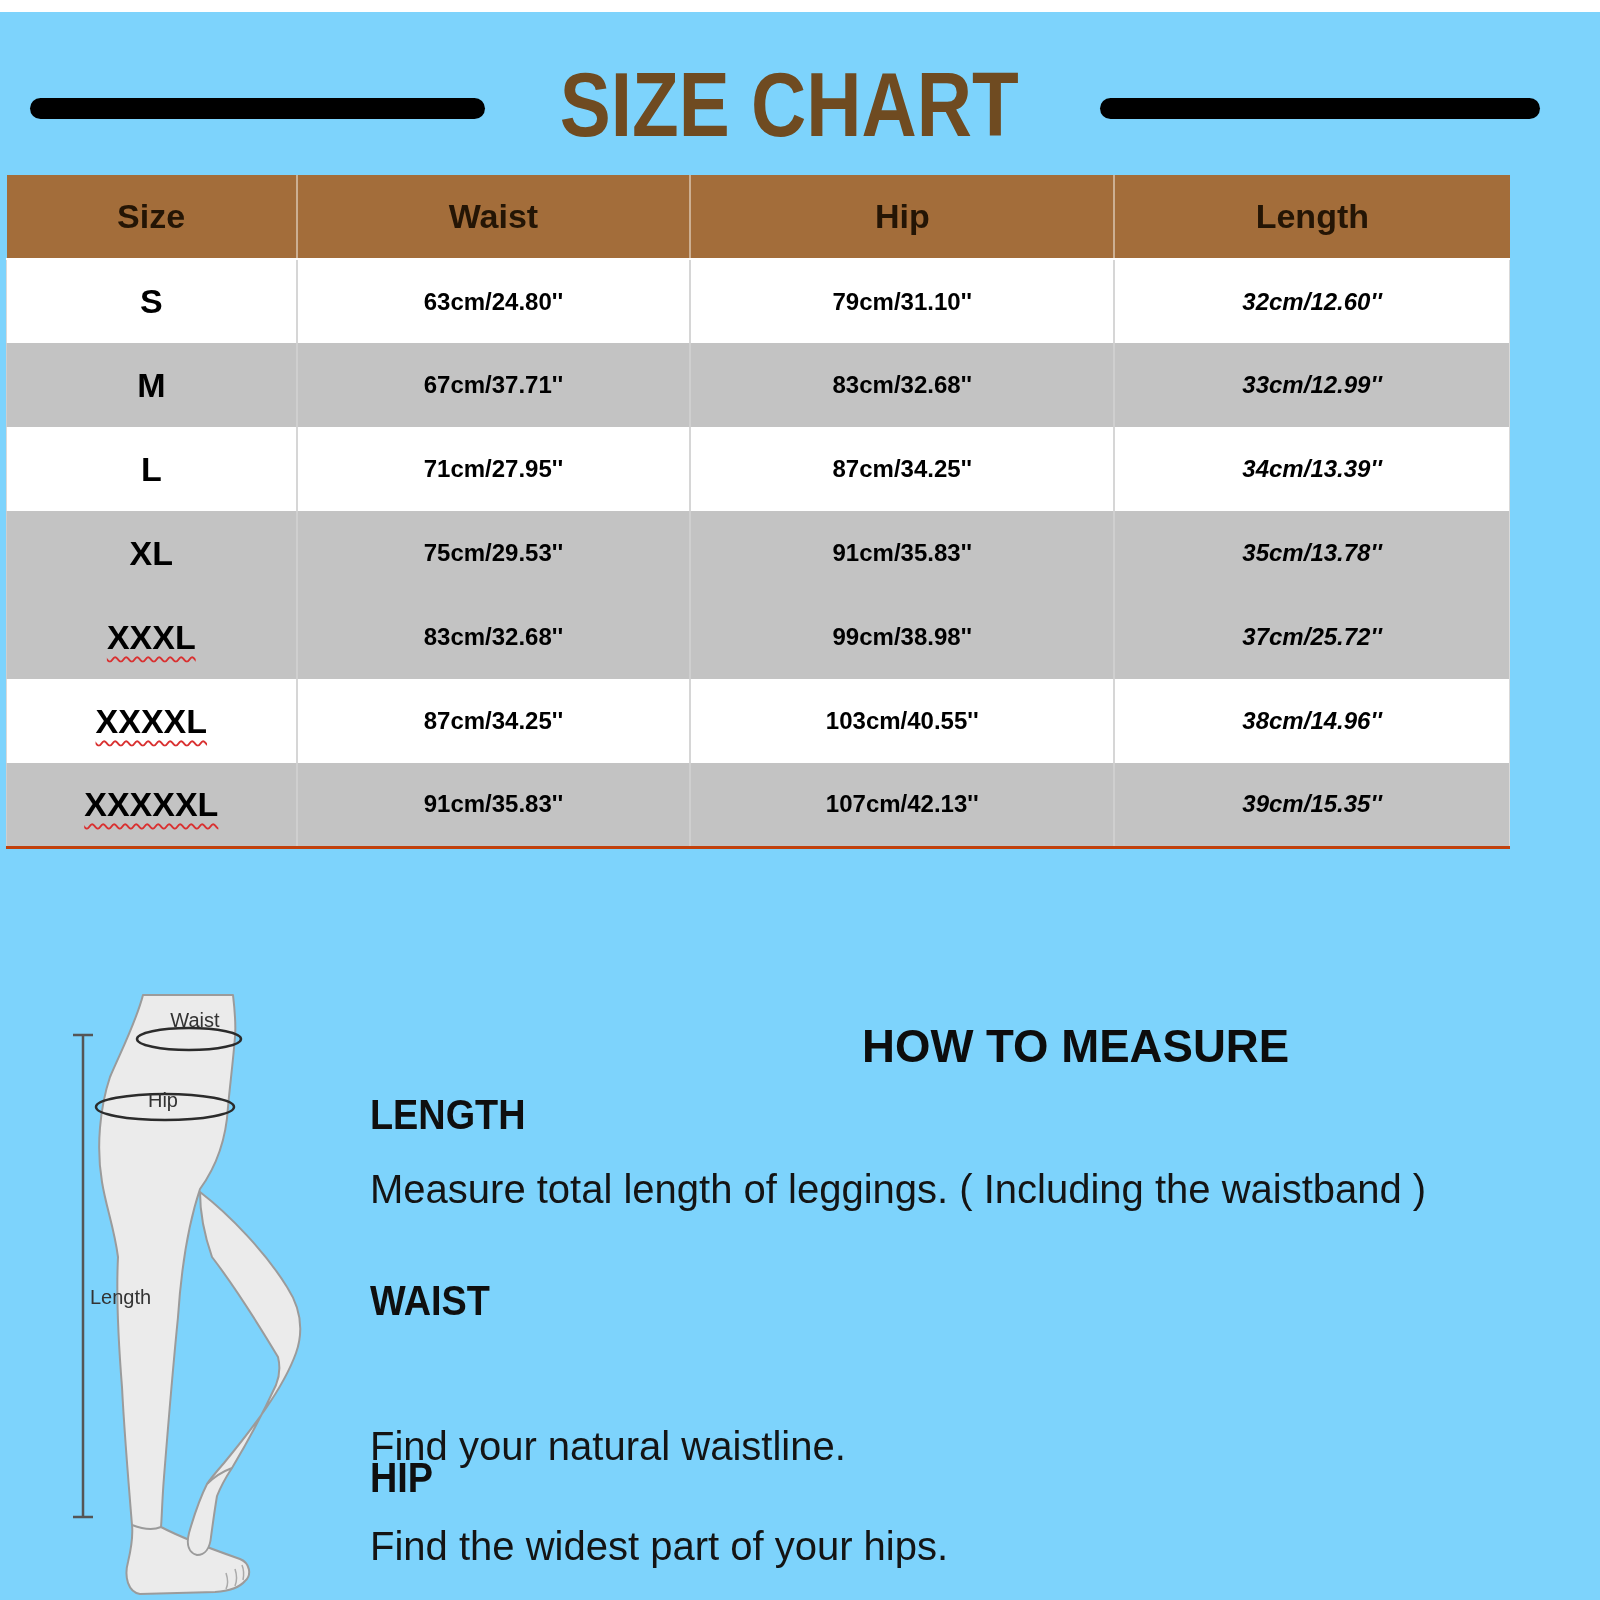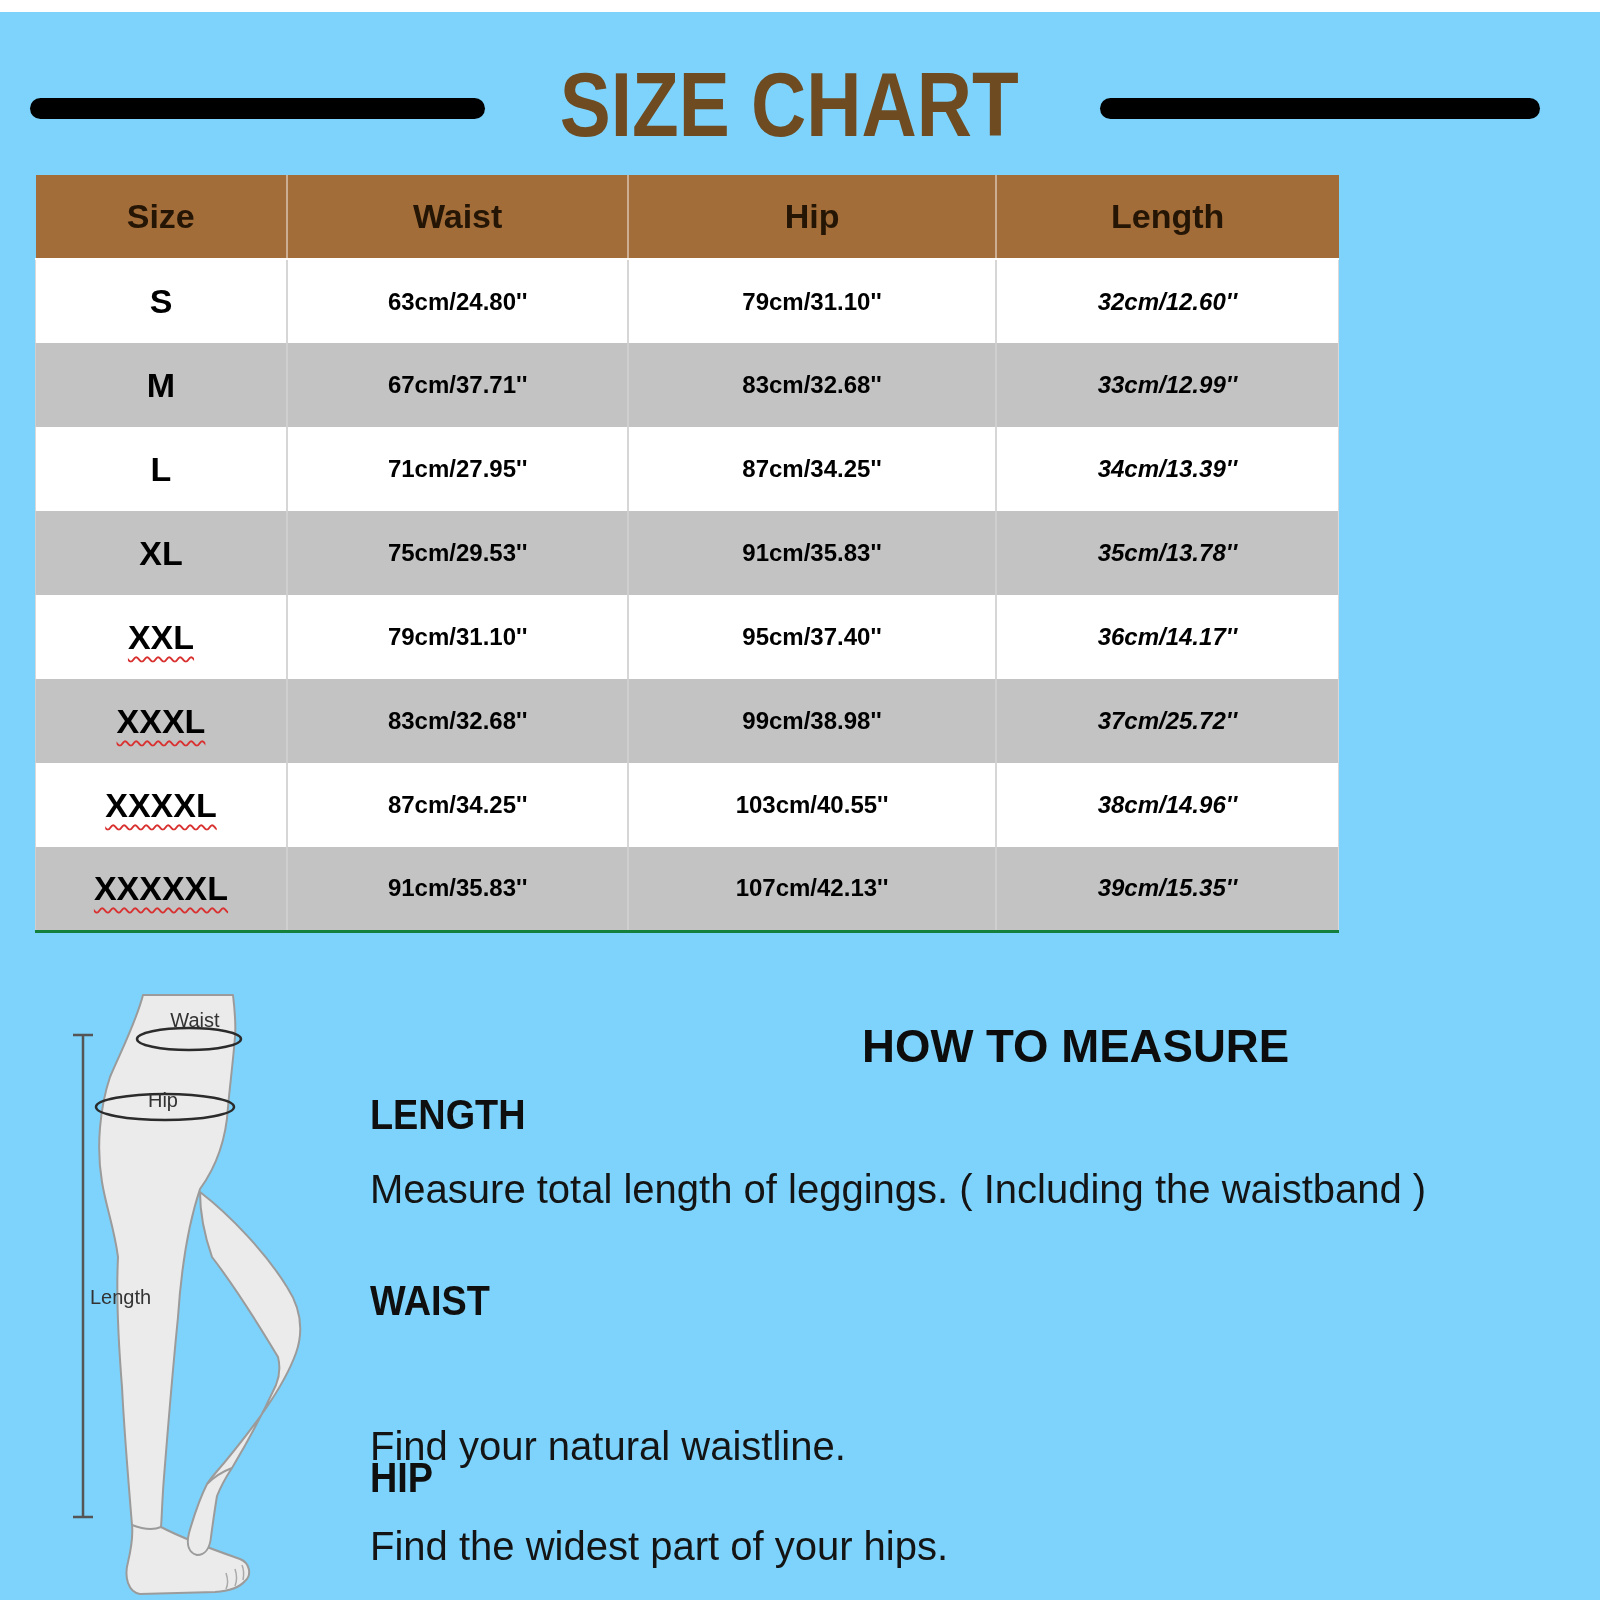--- a/index.html
+++ b/index.html
@@ -21,23 +21,23 @@
     text-align:center;font-size:90px;font-weight:bold;
     color:var(--title-brown);letter-spacing:0px;white-space:nowrap;
     transform:scaleX(.85);transform-origin:center;
   }
   .title-bar{position:absolute;top:86px;height:21px;background:var(--bar-black);border-radius:11px;}
   .title-bar.left{left:30px;width:455px;}
   .title-bar.right{left:1100px;width:440px;}
 
   
   table.size-table{
-    position:absolute;left:35px;top:163px;width:1304px;
+    position:absolute;left:6px;top:163px;width:1504px;
     border-collapse:collapse;table-layout:fixed;
-    border-bottom:3px solid #15803d;
+    border-bottom:3px solid #c2410c;
   }
   .size-table col.c-size{width:19.3%;}
   .size-table col.c-waist{width:26.2%;}
   .size-table col.c-hip{width:28.2%;}
   .size-table col.c-length{width:26.3%;}
   .size-table th{
     background:var(--header-brown);height:84px;
     font-size:34px;font-weight:bold;color:#241505;
     border-left:2px solid rgba(255,255,255,.45);
     border-bottom:2px solid #ffffff;
@@ -127,26 +127,20 @@
         <td><span>L</span></td>
         <td>71cm/27.95''</td>
         <td>87cm/34.25''</td>
         <td>34cm/13.39''</td>
       </tr>
       <tr class="alt">
         <td><span>XL</span></td>
         <td>75cm/29.53''</td>
         <td>91cm/35.83''</td>
         <td>35cm/13.78''</td>
-      </tr>
-      <tr>
-        <td><span class="sq">XXL</span></td>
-        <td>79cm/31.10''</td>
-        <td>95cm/37.40''</td>
-        <td>36cm/14.17''</td>
       </tr>
       <tr class="alt">
         <td><span class="sq">XXXL</span></td>
         <td>83cm/32.68''</td>
         <td>99cm/38.98''</td>
         <td>37cm/25.72''</td>
       </tr>
       <tr>
         <td><span class="sq">XXXXL</span></td>
         <td>87cm/34.25''</td>

